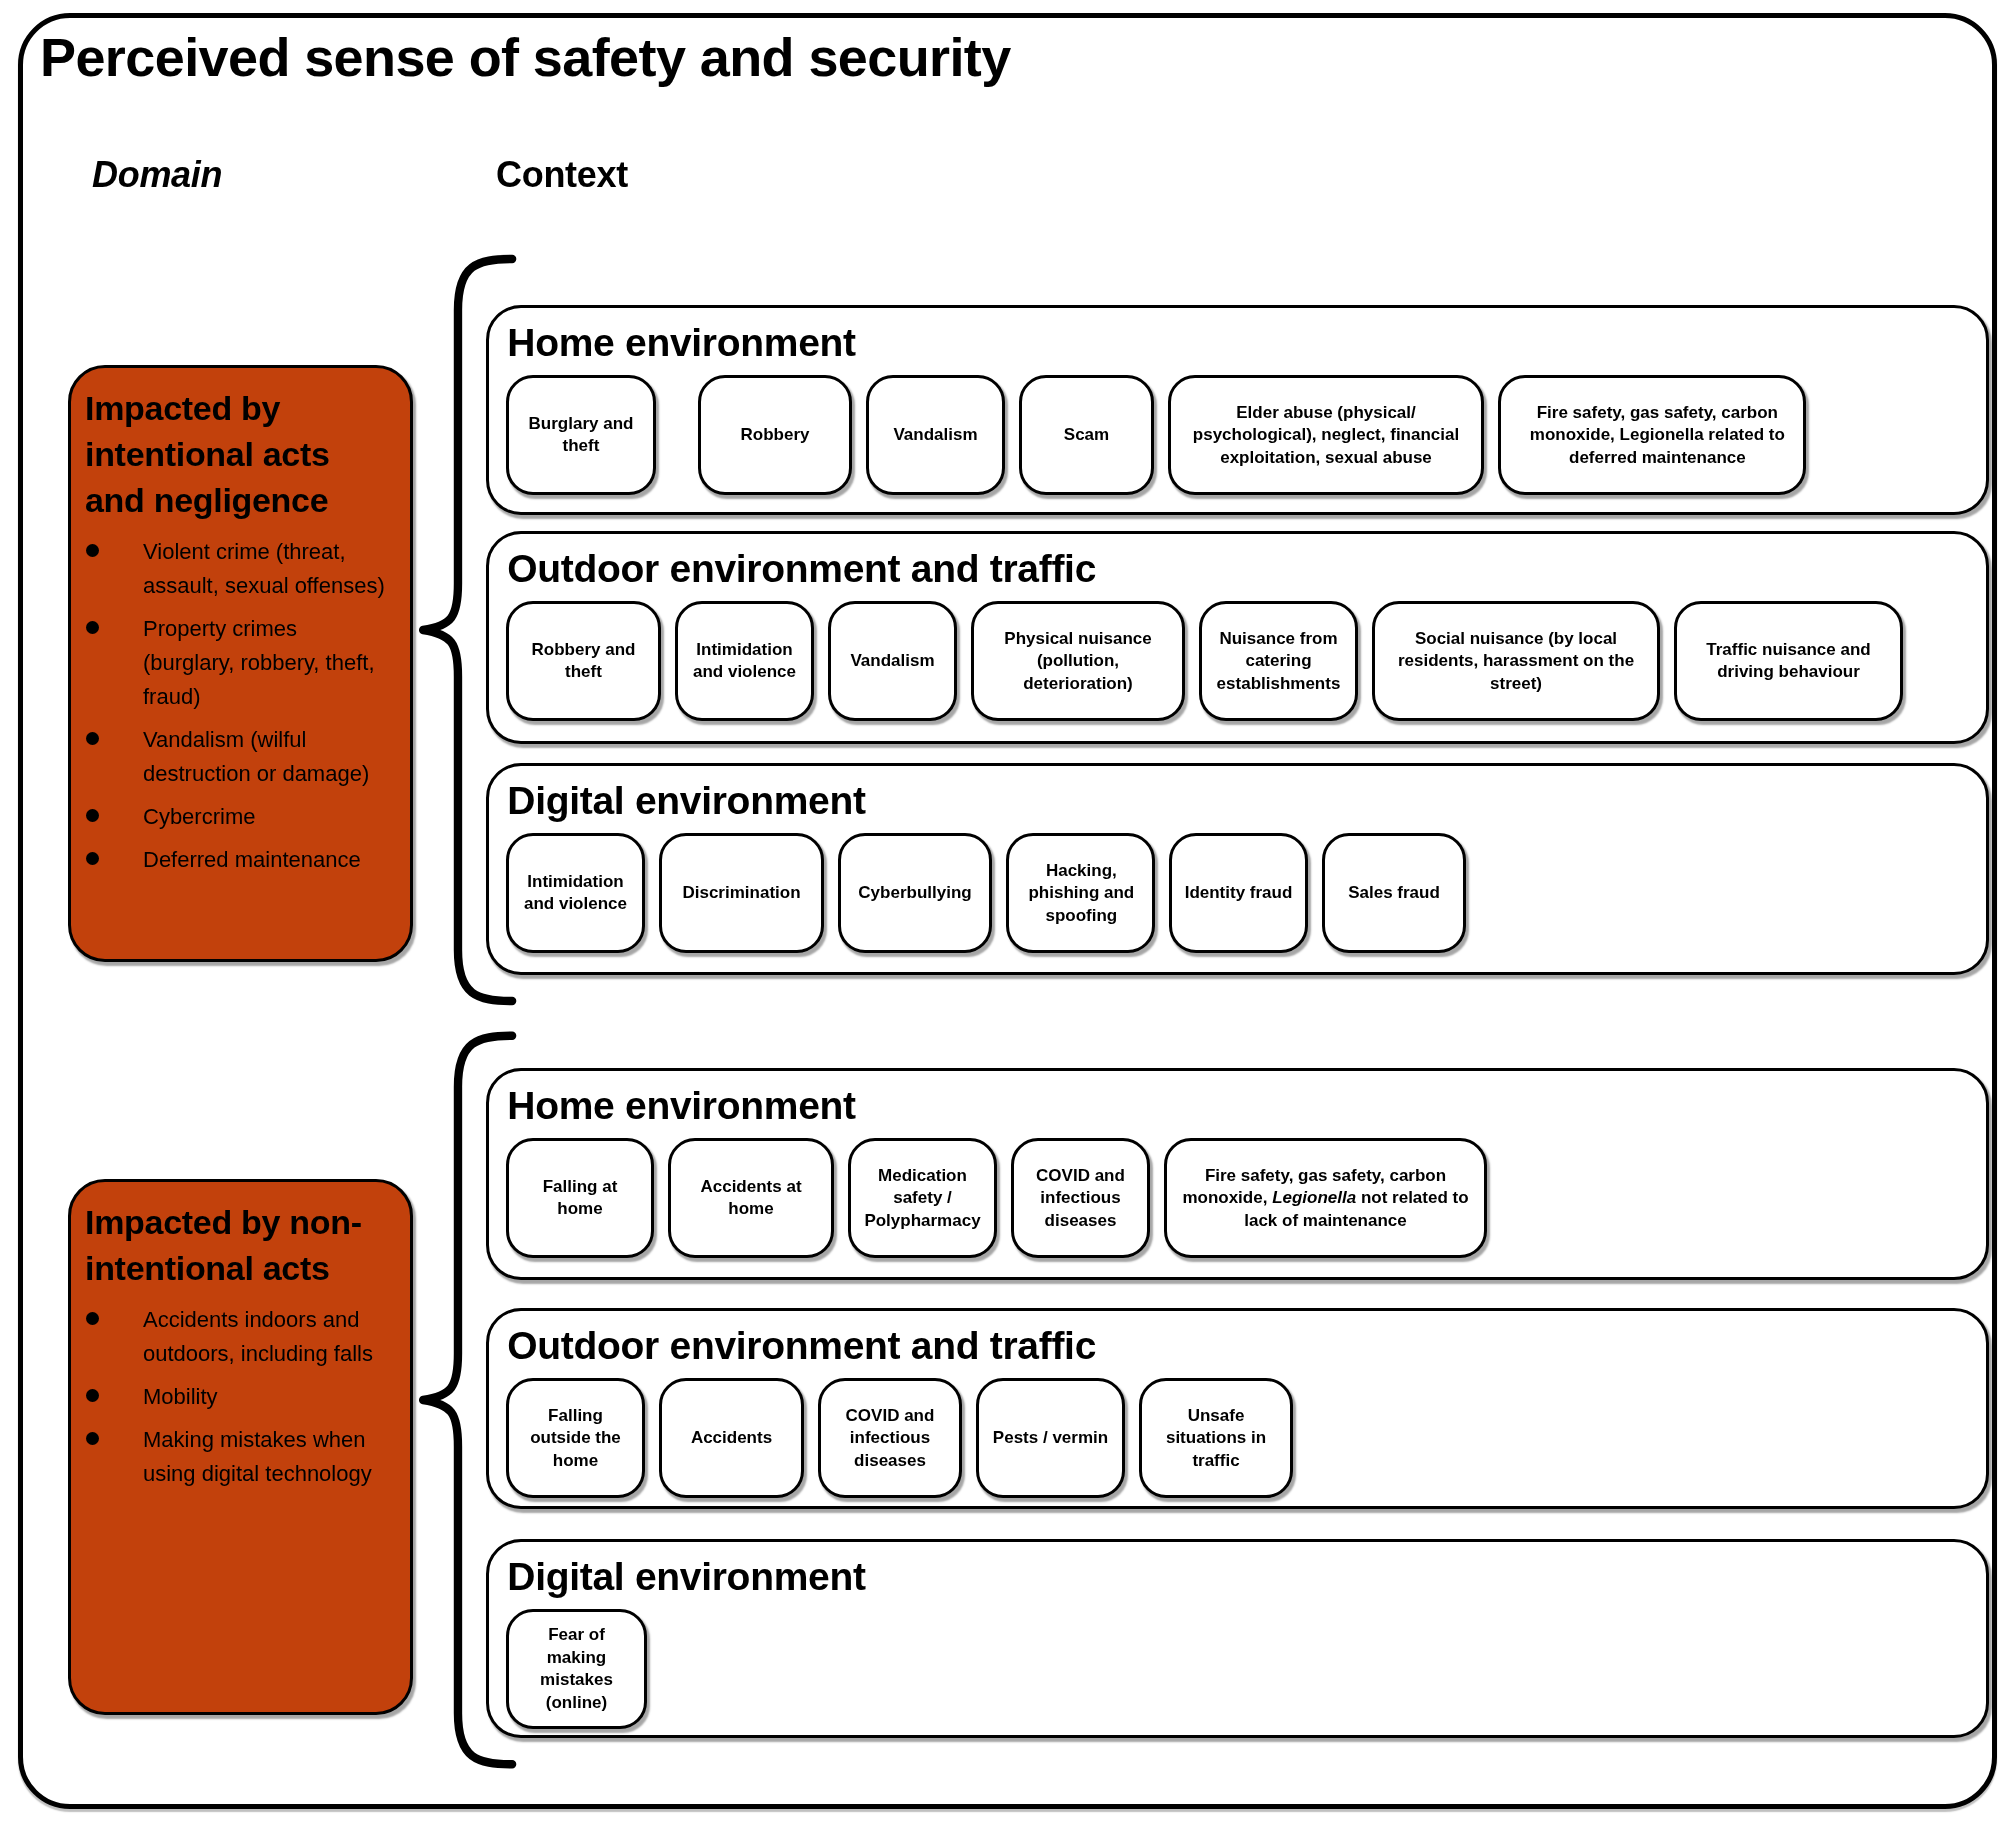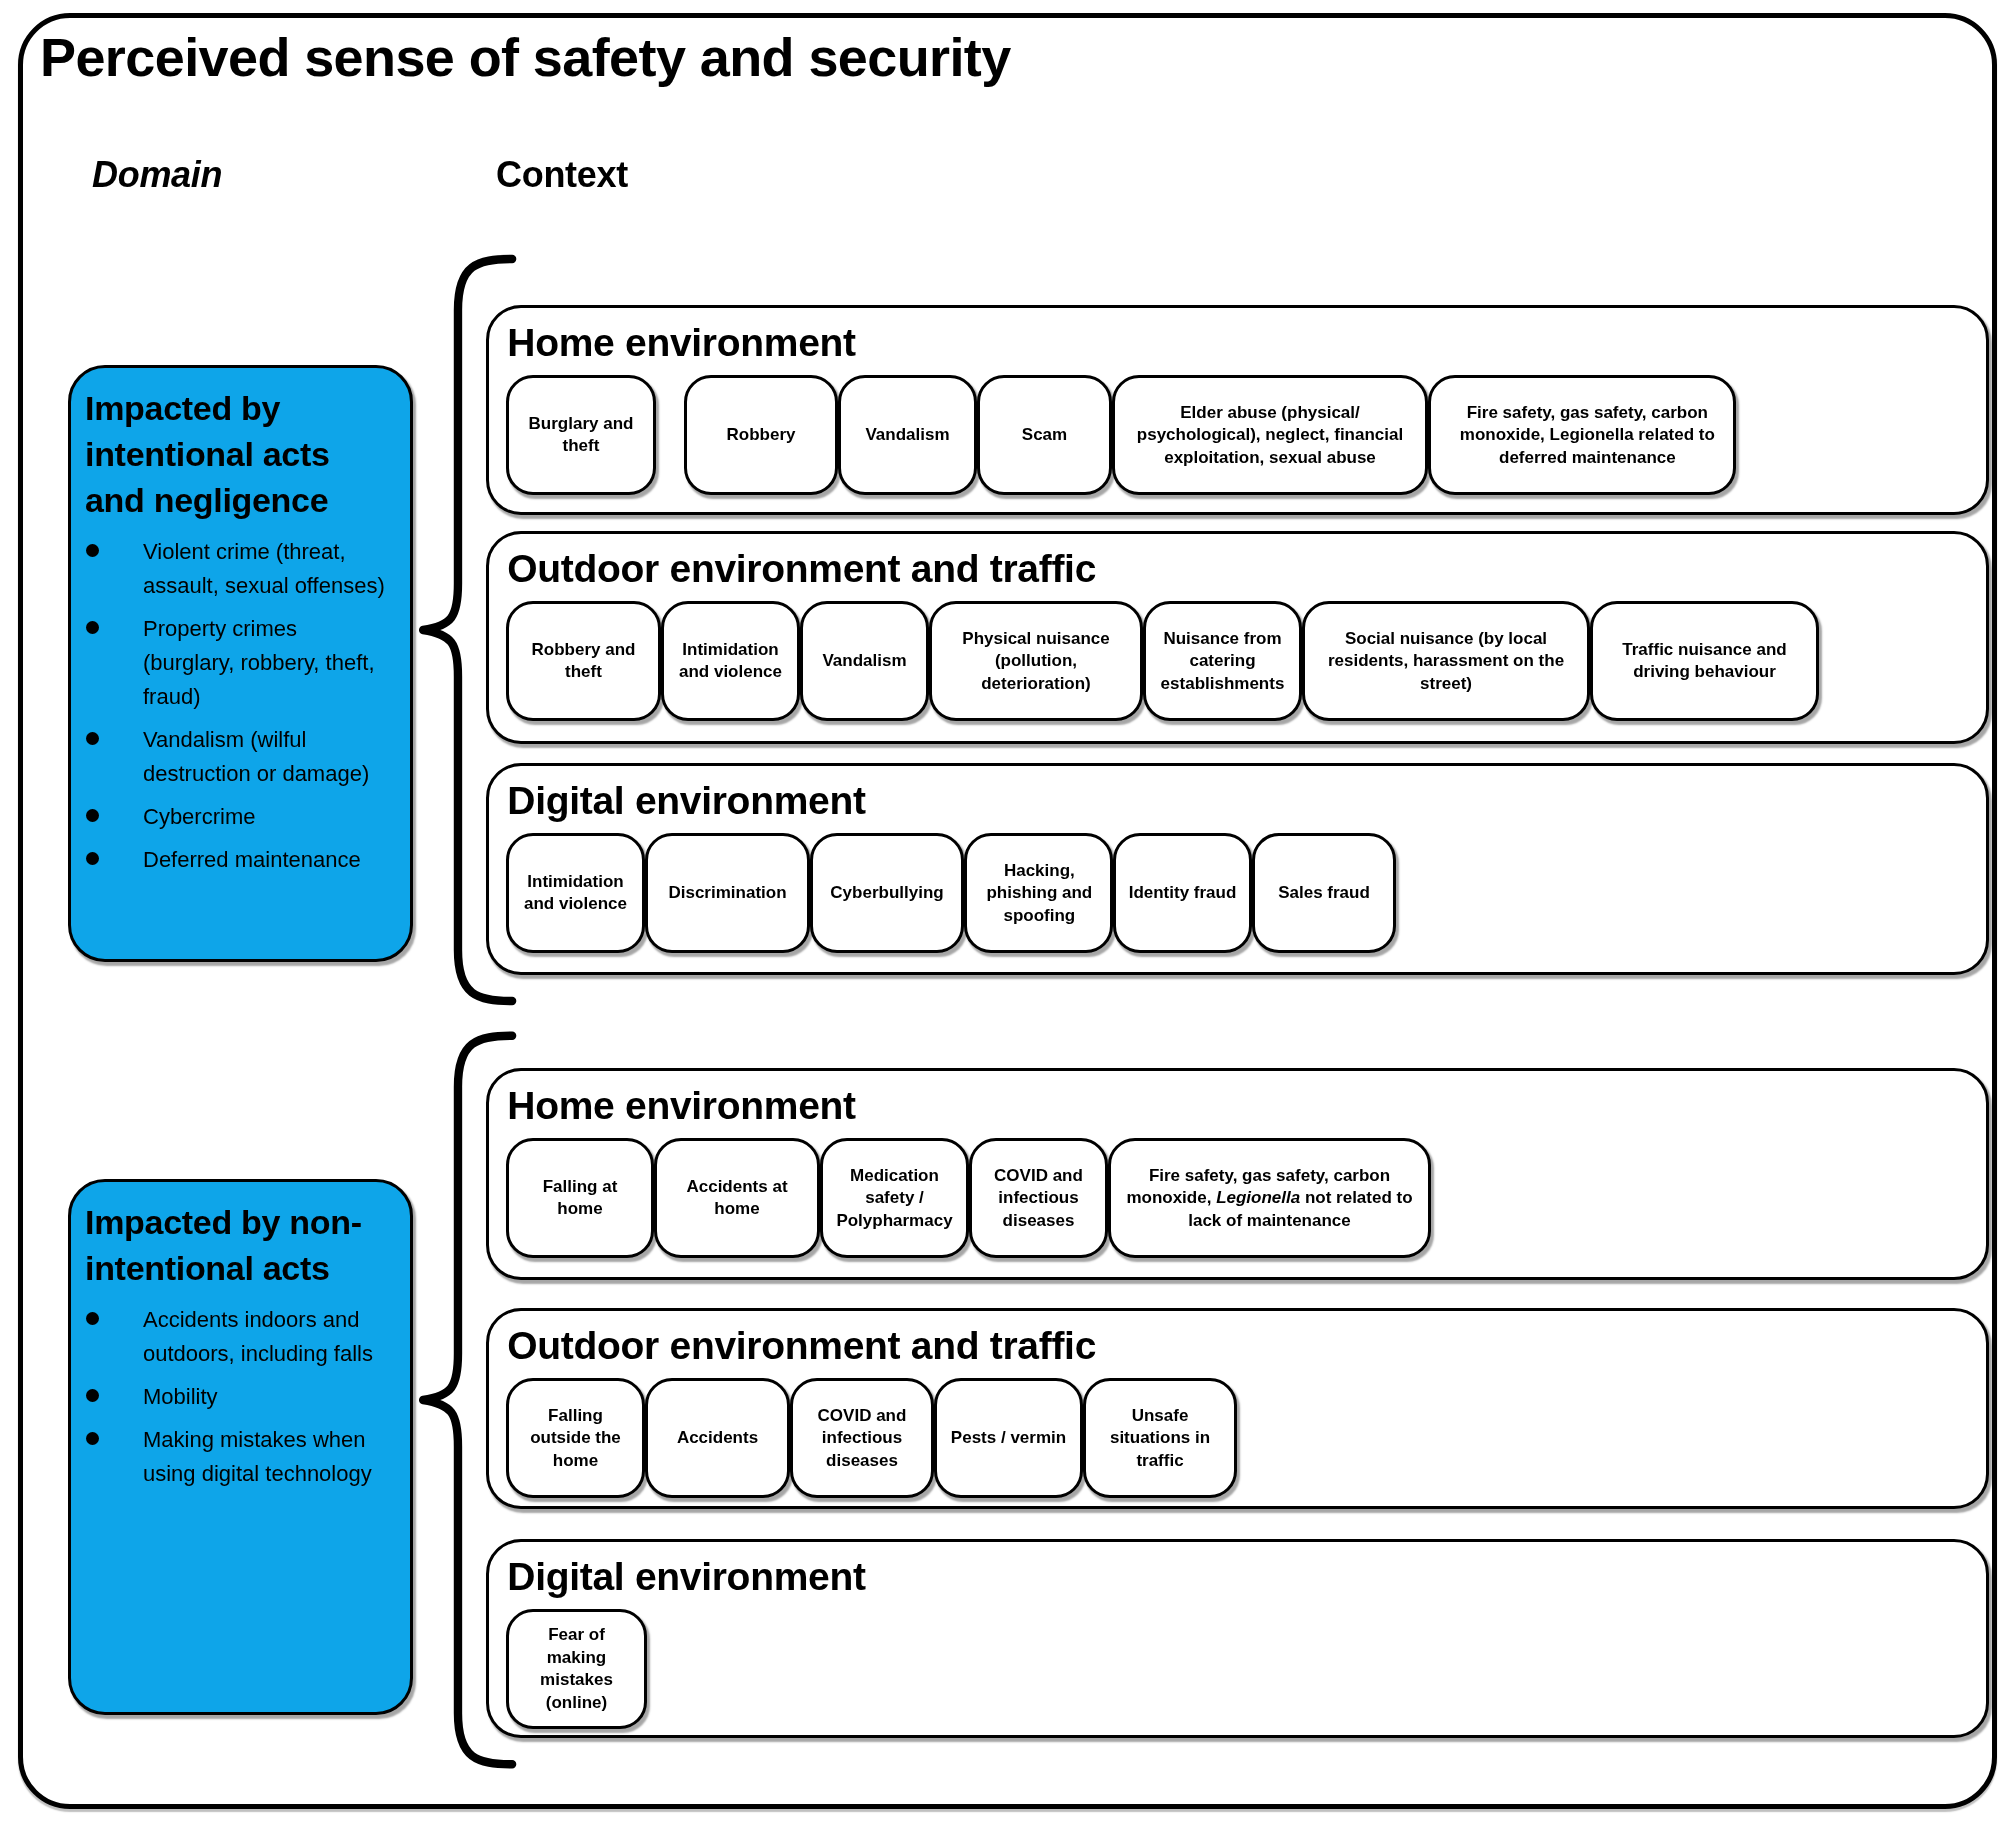--- a/index.html
+++ b/index.html
@@ -27,21 +27,21 @@
     position:absolute; top:154px;
     font-size:36px; font-weight:bold; letter-spacing:-0.3px;
   }
   .col-label.domain { left:92px;font-style:italic; }
   .col-label.context { left:496px; }
 
   .sh { box-shadow:2.6px 3.2px 1.9px rgba(0,0,0,0.35); }
 
   .domain-box {
     position:absolute;
-    border:3.2px solid #000; border-radius:37px; background:#0ea5e9;
+    border:3.2px solid #000; border-radius:37px; background:#c2410c;
     padding:17px 17px 8px 14px;
   }
   .dom-title {
     font-size:34px; font-weight:bold; line-height:46px; letter-spacing:-0.3px;
     margin-bottom:11.6px;
   }
   .bullets { list-style:none; }
   .bullets li {
     position:relative; padding-left:58px; margin-bottom:9px;
     font-size:22px; line-height:34px;
@@ -59,21 +59,21 @@
 
   .section {
     position:absolute; left:486px; width:1503px;
     border:3.2px solid #000; border-radius:35px; background:#fff;
     padding:7.7px 15.5px 0 17px;
   }
   .sec-h {
     font-size:39px; font-weight:bold; letter-spacing:-0.3px; line-height:52px;
     margin:1.3px 0 6.5px 1.3px;
   }
-  .row { display:flex; align-items:flex-start; }
+  .row { display:flex; gap:14px; align-items:flex-start; }
   .item {
     height:120px; flex:0 0 auto;
     border:3.2px solid #000; border-radius:27px; background:#fff;
     display:flex; align-items:center; justify-content:center;
     text-align:center; padding:5.2px 10.3px;
     font-size:17px; font-weight:bold; line-height:22.6px;
   }
 </style>
 </head>
 <body>

